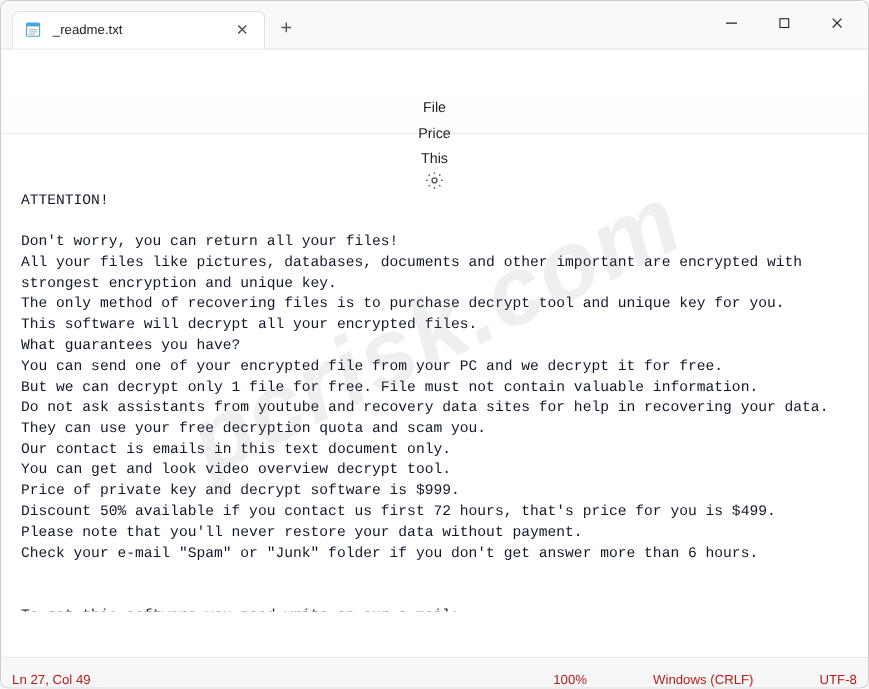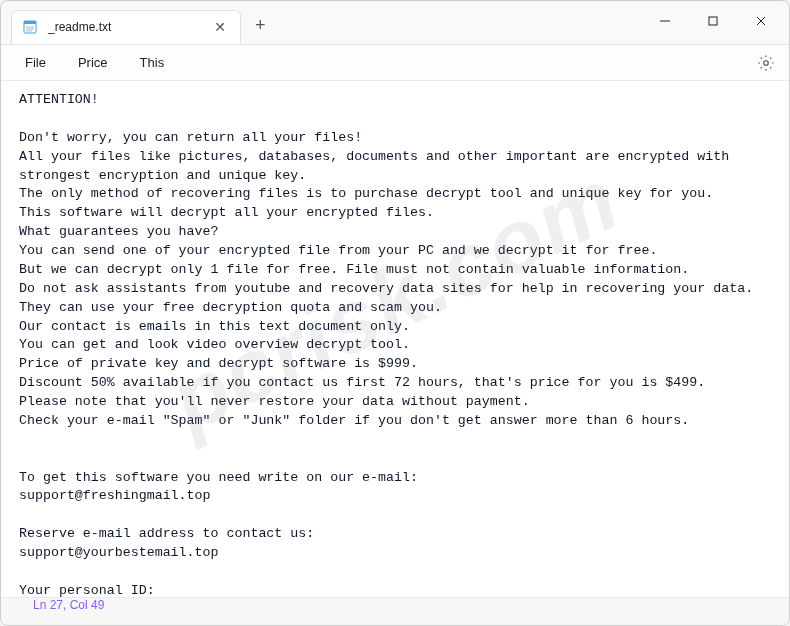--- a/index.html
+++ b/index.html
@@ -13,20 +13,21 @@
     }
     .window {
       width: 790px;
       height: 626px;
       background: #fff;
       border: 1px solid #ccc;
       border-radius: 8px;
       display: flex;
       flex-direction: column;
       overflow: hidden;
+      gap: 41px;
     }
     .titlebar {
       display: flex;
       align-items: center;
       height: 44px;
       background: #f9f9f9;
       border-bottom: 1px solid #e5e5e5;
     }
     .tab {
       display: flex;
@@ -84,20 +85,21 @@
       font-size: 12px;
       cursor: pointer;
     }
     .menubar {
       display: flex;
       align-items: center;
       height: 36px;
       padding: 0 8px;
       border-bottom: 1px solid #eaeaea;
       background: #fdfdfd;
+      flex-direction: column;
     }
     .menu-item {
       padding: 4px 16px;
       font-size: 13px;
       color: #222;
       cursor: pointer;
     }
     .menu-spacer { flex: 1; }
     .gear {
       width: 30px;
@@ -113,27 +115,27 @@
       padding: 10px 18px;
       font-family: Consolas, "Courier New", monospace;
       font-size: 13.3px;
       line-height: 1.42;
       color: #0f172a;
       white-space: pre-wrap;
       overflow: hidden;
     }
     .statusbar {
       display: flex;
-      align-items: flex-start;
+      align-items: flex-end;
       height: 28px;
       border-top: 1px solid #eaeaea;
       background: #f7f7f7;
       font-size: 12px;
-      color: #8b5cf6;
-      padding: 0 32px;
+      color: #b91c1c;
+      padding: 0 10px;
     }
     .status-left { flex: 1; }
     .status-right { display: flex; gap: 60px; }
     .watermark {
       position: absolute;
       top: 48%;
       left: 50%;
       transform: translate(-50%, -50%) rotate(-26deg);
       font-size: 88px;
       font-weight: 600;
@@ -222,17 +224,22 @@
 support@freshingmail.top
 
 Reserve e-mail address to contact us:
 support@yourbestemail.top
 
 Your personal ID:</span>
 </div>
 
   <div class="statusbar">
     <div class="status-left">Ln 27, Col 49</div>
+    <div class="status-right">
+      <span>100%</span>
+      <span>Windows (CRLF)</span>
+      <span>UTF-8</span>
+    </div>
   </div>
 
 </div>
 
 <div class="watermark">pcrisk.com</div>
 
 </body></html>

